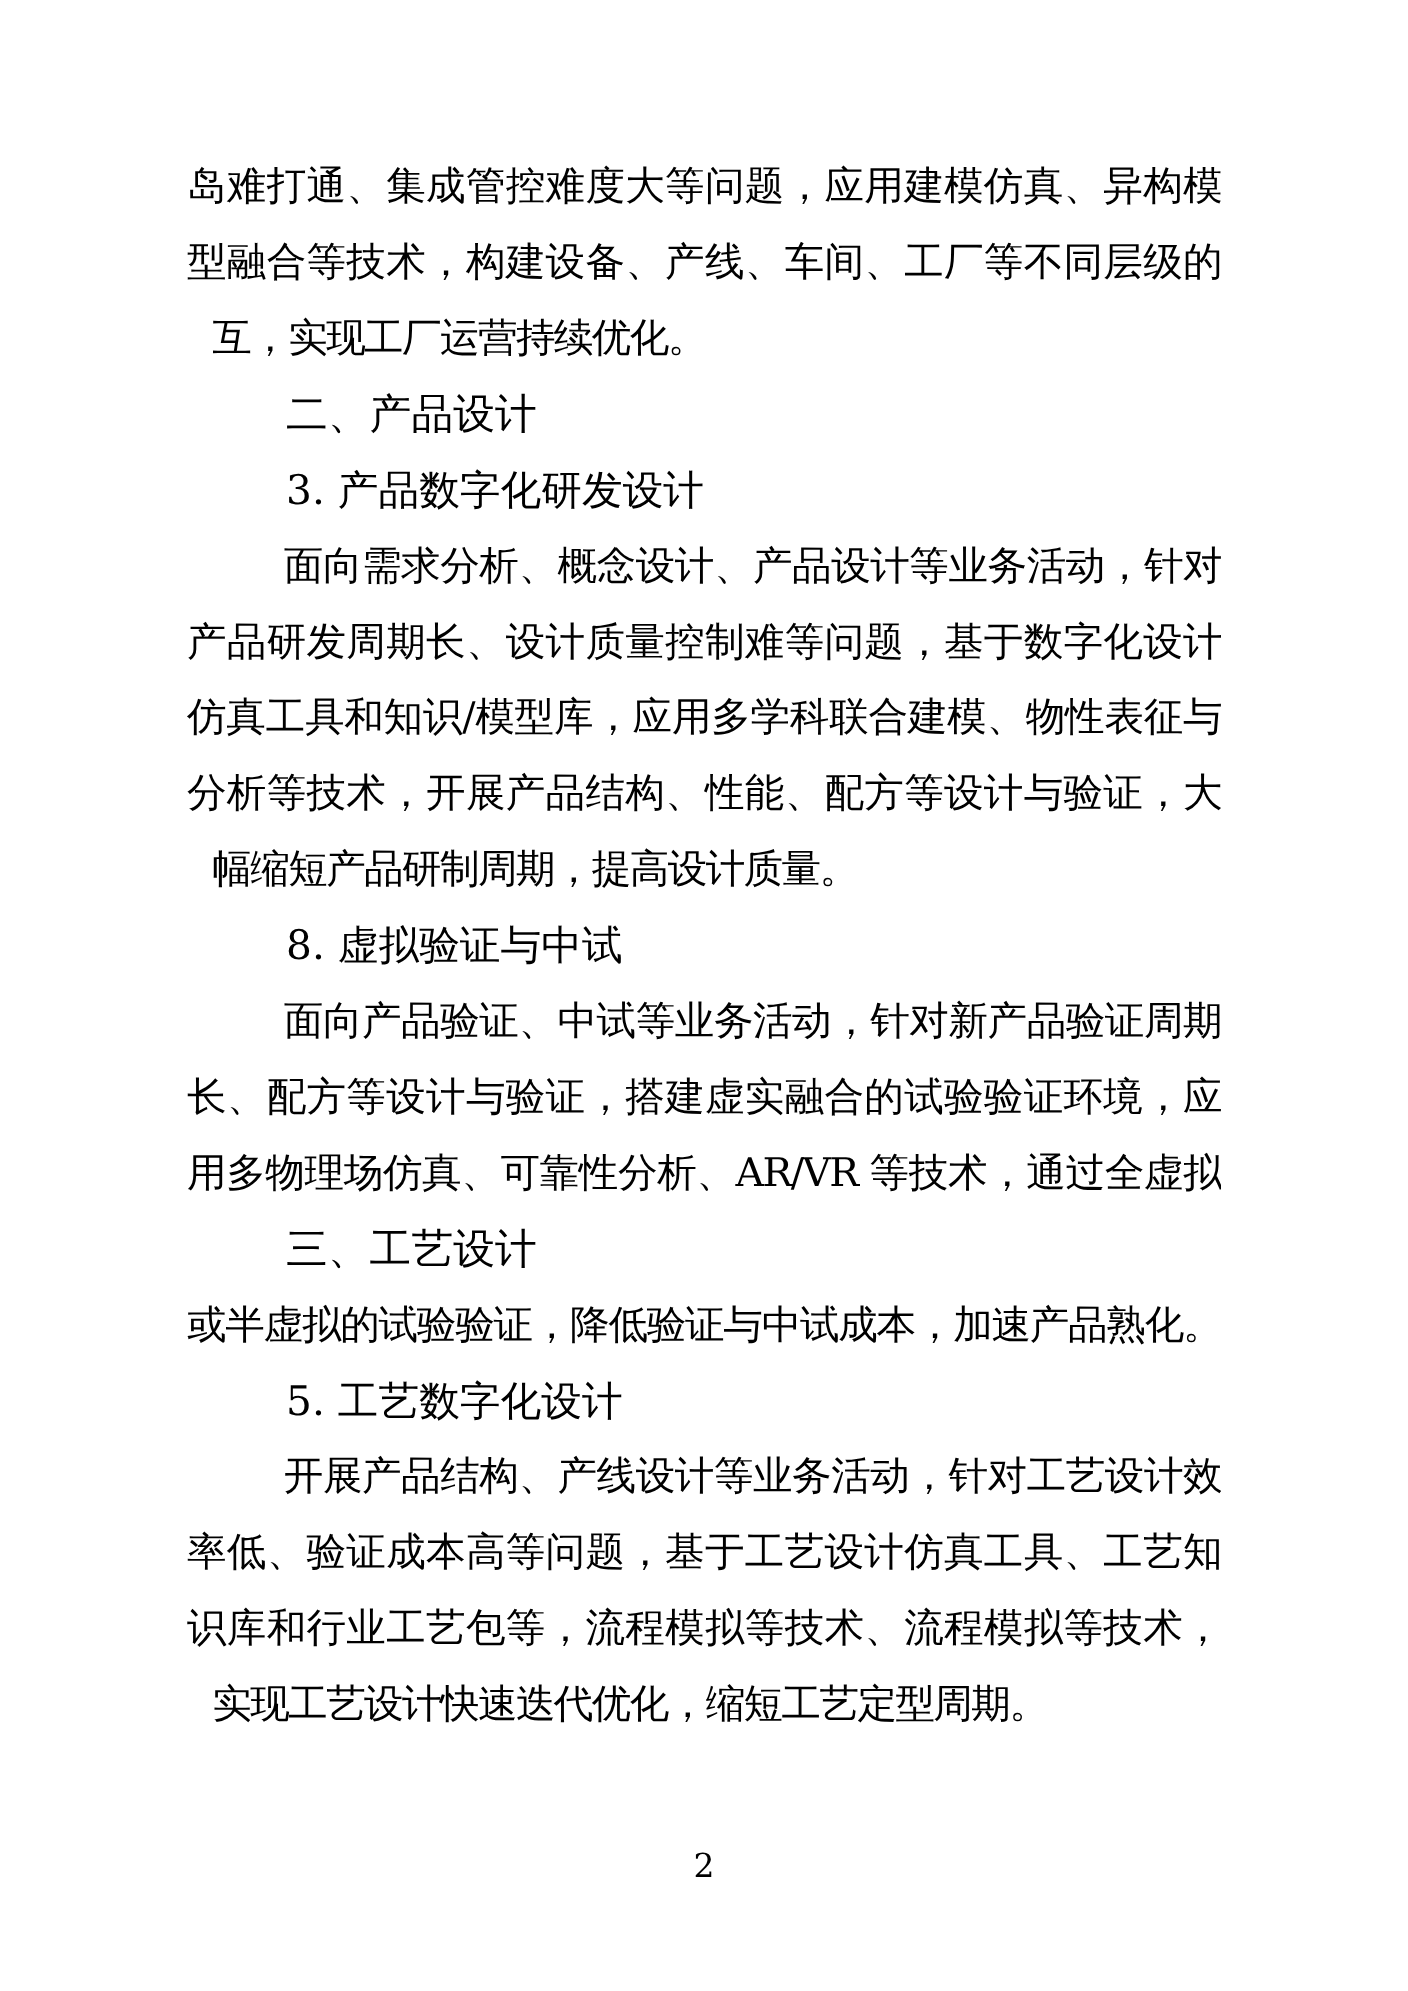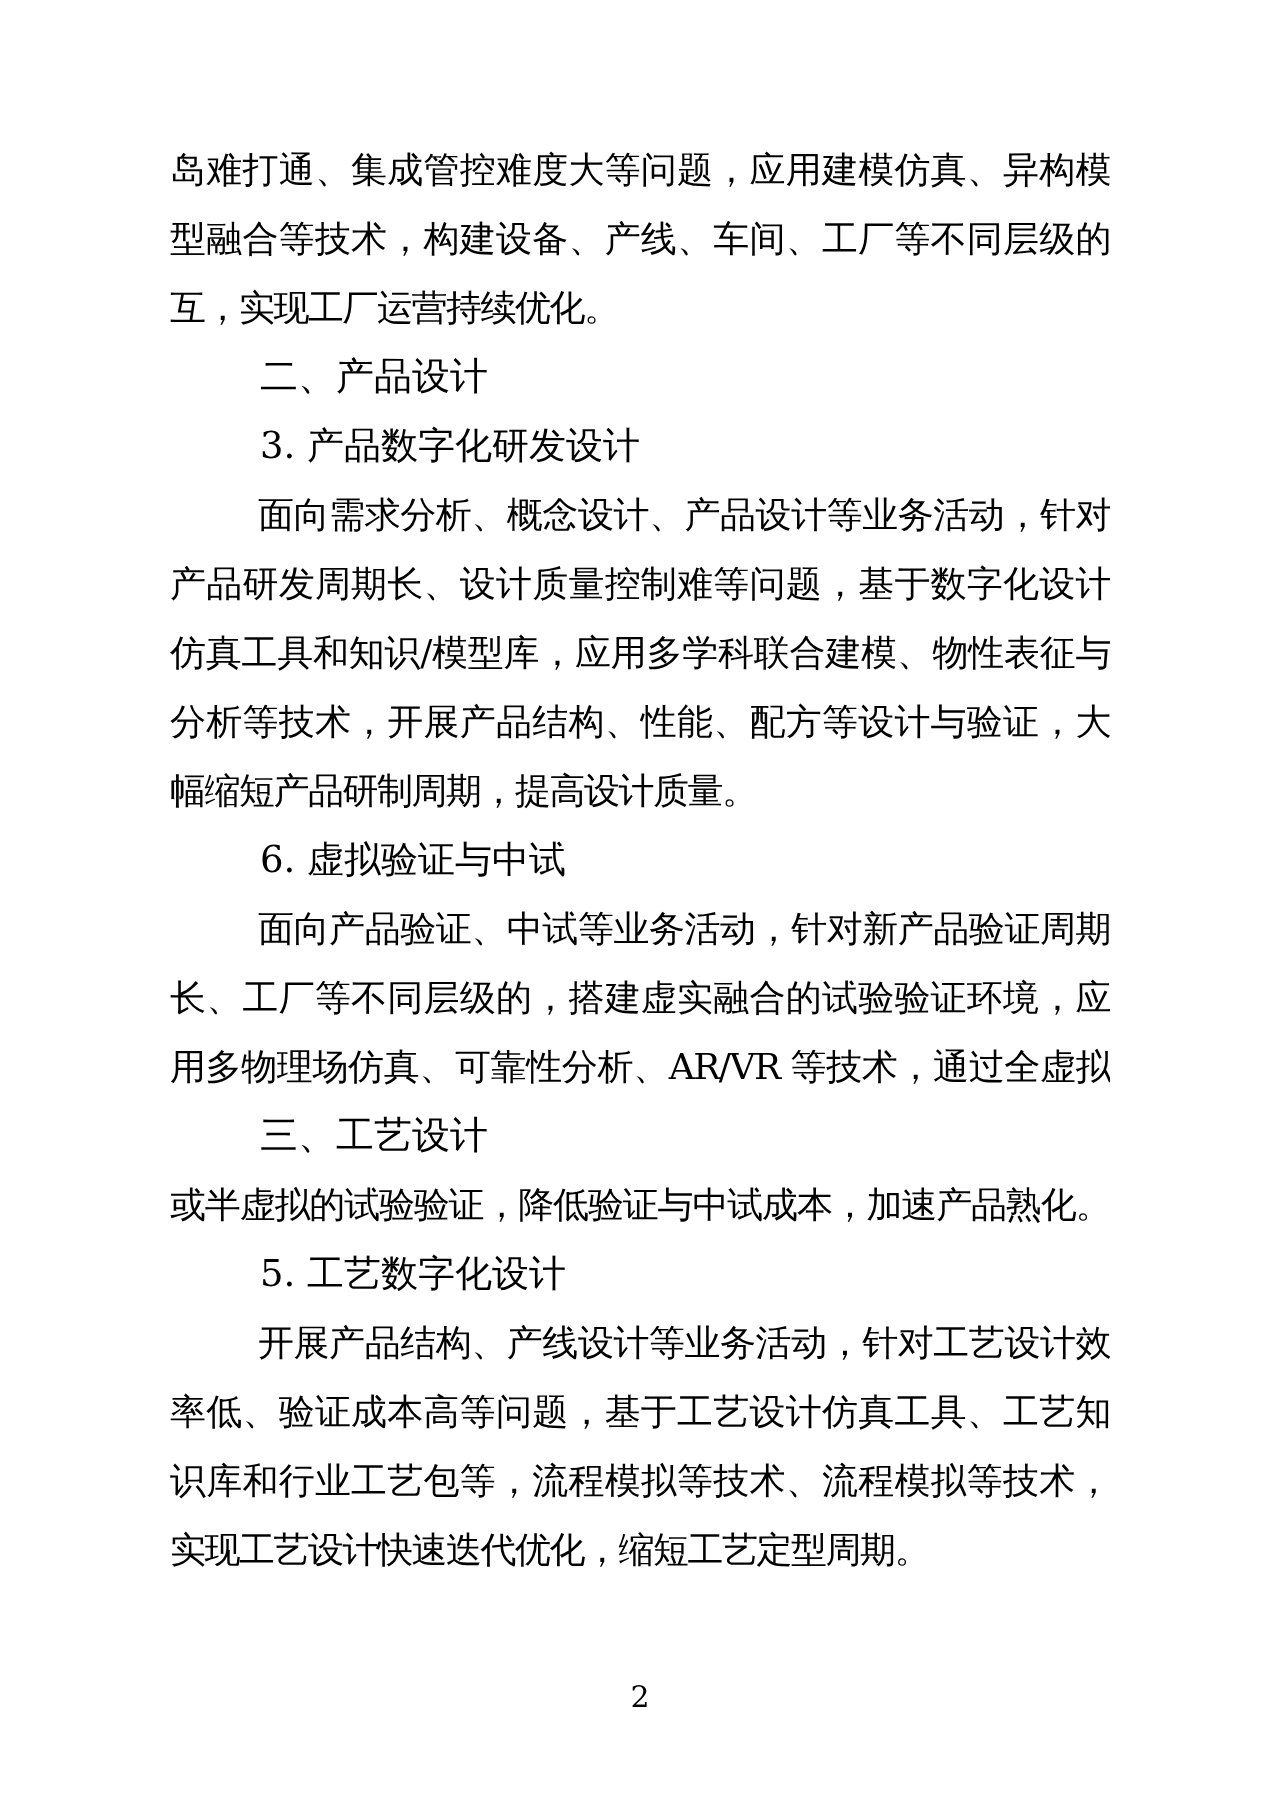--- a/index.html
+++ b/index.html
@@ -33,20 +33,21 @@
   .body {
     font-family: "DejaVu Serif", "Liberation Serif", serif;
     font-weight: normal;
     letter-spacing: -1.5px;
     text-align: justify;
     text-align-last: justify;
     white-space: normal;
   }
   .end {
     text-align-last: left;
+    margin-left: 23px;
   }
   .indent {
     text-indent: 88px;
   }
   
   .h1 {
     font-family: "DejaVu Sans", "Liberation Sans", sans-serif;
     font-weight: normal;
     font-size: 38px;
     padding-left: 90px;
@@ -78,23 +79,23 @@
       <div class="line body">岛难打通、集成管控难度大等问题，应用建模仿真、异构模</div>
       <div class="line body">型融合等技术，构建设备、产线、车间、工厂等不同层级的</div>
       <div class="line body end">互，实现工厂运营持续优化。</div>
       <div class="line h1">二、产品设计</div>
       <div class="line h2">3. 产品数字化研发设计</div>
       <div class="line body indent">面向需求分析、概念设计、产品设计等业务活动，针对</div>
       <div class="line body">产品研发周期长、设计质量控制难等问题，基于数字化设计</div>
       <div class="line body">仿真工具和知识/模型库，应用多学科联合建模、物性表征与</div>
       <div class="line body">分析等技术，开展产品结构、性能、配方等设计与验证，大</div>
       <div class="line body end">幅缩短产品研制周期，提高设计质量。</div>
-      <div class="line h2">6. 虚拟验证与中试</div>
+      <div class="line h2">8. 虚拟验证与中试</div>
       <div class="line body indent">面向产品验证、中试等业务活动，针对新产品验证周期</div>
-      <div class="line body">长、工厂等不同层级的，搭建虚实融合的试验验证环境，应</div>
+      <div class="line body">长、配方等设计与验证，搭建虚实融合的试验验证环境，应</div>
       <div class="line body">用多物理场仿真、可靠性分析、AR/VR 等技术，通过全虚拟</div>
       <div class="line h1">三、工艺设计</div>
       <div class="line body">或半虚拟的试验验证，降低验证与中试成本，加速产品熟化。</div>
       <div class="line h2">5. 工艺数字化设计</div>
       <div class="line body indent">开展产品结构、产线设计等业务活动，针对工艺设计效</div>
       <div class="line body">率低、验证成本高等问题，基于工艺设计仿真工具、工艺知</div>
       <div class="line body">识库和行业工艺包等，流程模拟等技术、流程模拟等技术，</div>
       <div class="line body end">实现工艺设计快速迭代优化，缩短工艺定型周期。</div>
     </main>
   <div class="page-number">2</div>

